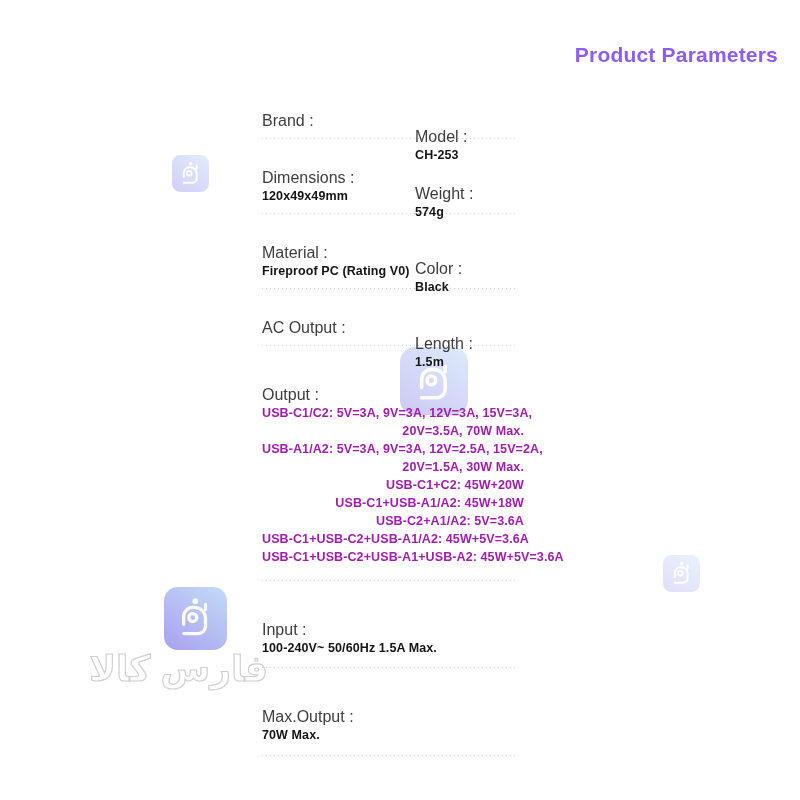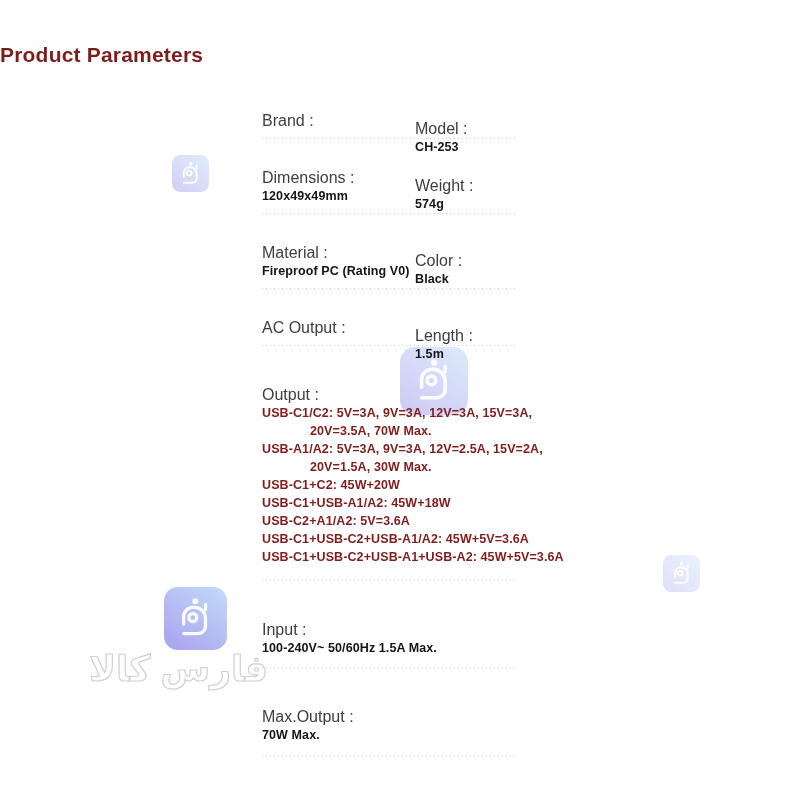--- a/index.html
+++ b/index.html
@@ -3,38 +3,38 @@
 <meta charset="utf-8">
 <style>
   html,body{margin:0;padding:0;}
   body{
     width:800px;height:800px;background:#ffffff;position:relative;overflow:hidden;
     font-family:"Liberation Sans","DejaVu Sans",sans-serif;
     -webkit-font-smoothing:antialiased;
   }
   
   .page-title{
-    position:absolute;top:43px;left:0;width:778px;text-align:left;
-    font-size:21px;font-weight:700;color:#7f1d1d;letter-spacing:.2px;z-index:1;
+    position:absolute;top:43px;left:0;width:778px;text-align:right;
+    font-size:21px;font-weight:700;color:#8b5cf6;letter-spacing:.2px;z-index:1;
   }
   
   .content{position:absolute;left:262px;top:112px;width:262px;z-index:1;}
   .spec-row{position:relative;margin-top:30px;}
   .spec-row:first-child{margin-top:0;}
   .cell{display:block;}
-  .cell-right{position:absolute;left:153px;top:8px;}
+  .cell-right{position:absolute;left:153px;top:16px;}
   .spec-label{font-size:16px;line-height:18px;font-weight:400;color:#3d3d3d;white-space:nowrap;}
   .spec-value{font-size:12.5px;line-height:18px;font-weight:700;color:#141414;white-space:nowrap;letter-spacing:.1px;}
   .sep{
     height:1px;width:256px;margin-top:8px;
     background:repeating-linear-gradient(90deg,#cdcdcd 0 1px,transparent 1px 4px);
   }
   .sep.sep-wide{margin-top:14px;}
   .section{margin-top:40px;}
-  .out-line{font-size:12.5px;line-height:18px;font-weight:700;color:#7f1d1d;white-space:nowrap;letter-spacing:.1px;}
+  .out-line{font-size:12.5px;line-height:18px;font-weight:700;color:#a21caf;white-space:nowrap;letter-spacing:.1px;text-align:right;}
   .out-line.indent{padding-left:48px;}
   .section .spec-value{margin-top:0;}
   .sep.sep-input{margin-top:10px;}
   .sep.sep-max{margin-top:11px;}
   .section-max{}
   
   .wm{
     position:absolute;z-index:0;pointer-events:none;border-radius:22%;
     background:linear-gradient(215deg,#b9d4f6 5%,#9e97ee 95%);
     display:flex;align-items:center;justify-content:center;

